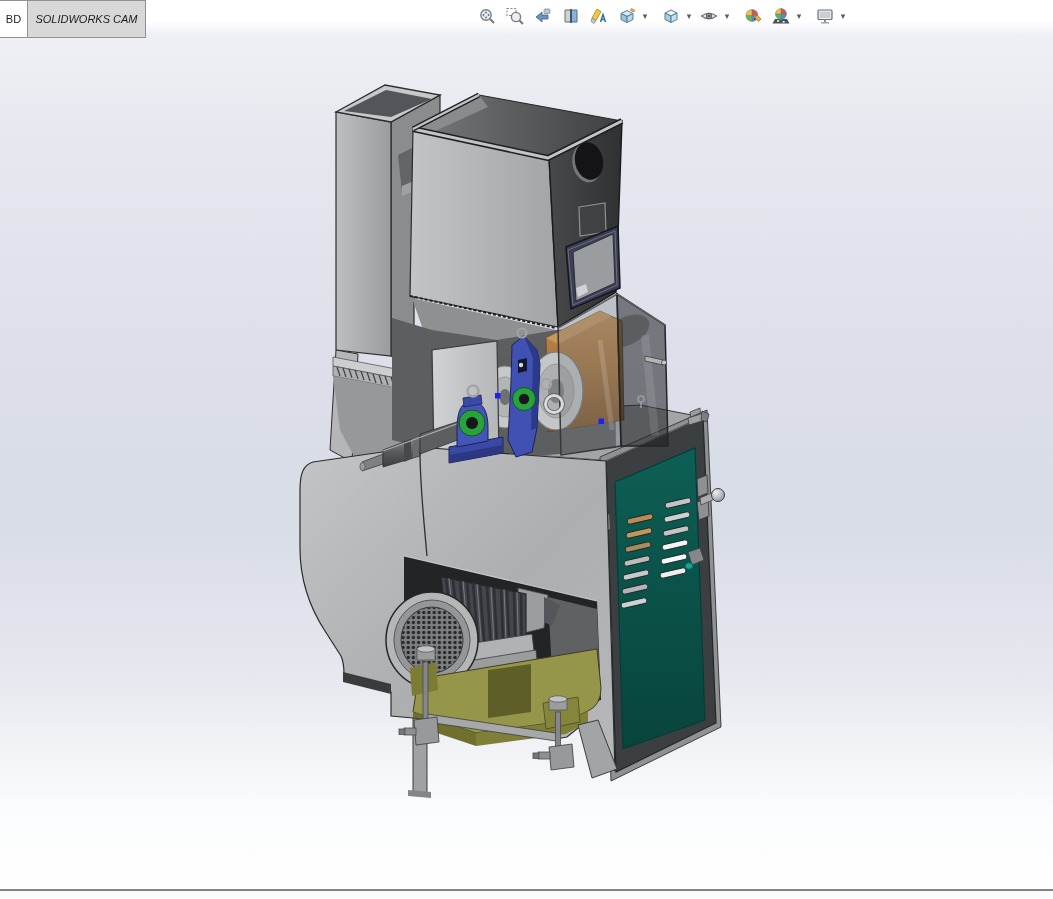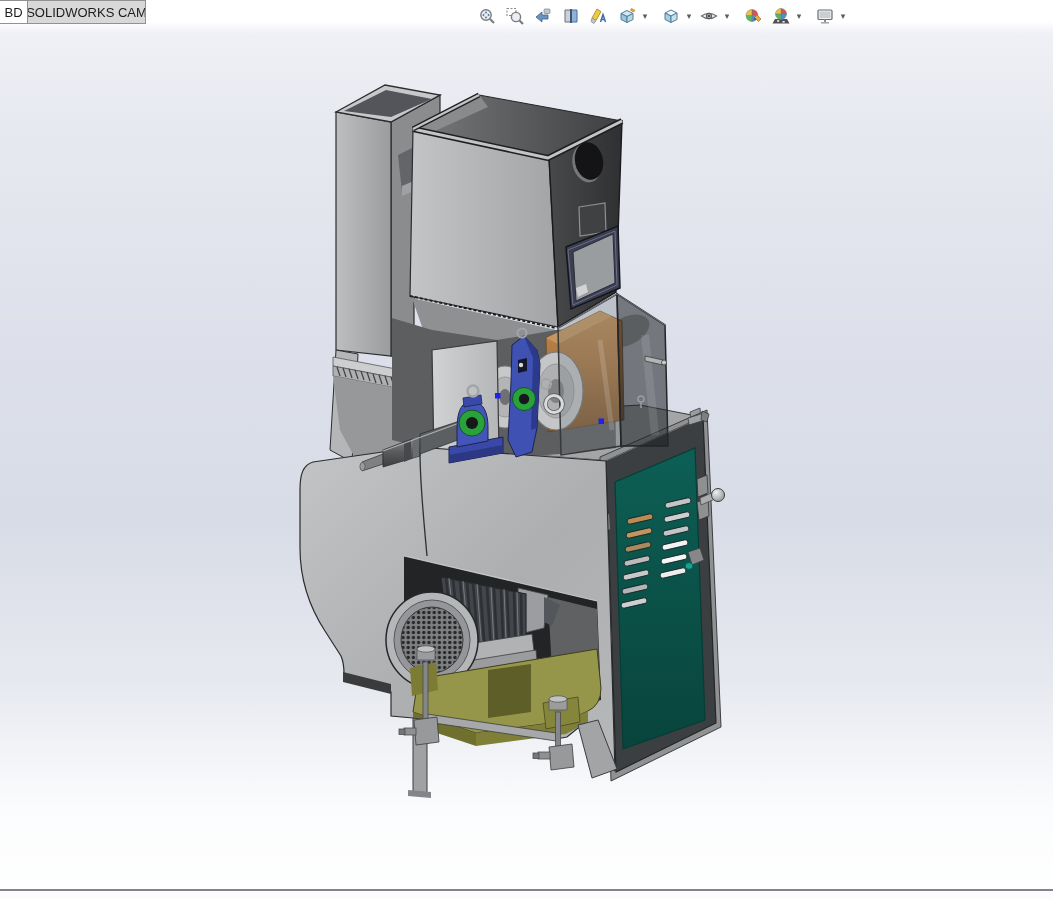--- a/index.html
+++ b/index.html
@@ -4,24 +4,24 @@
 <style>
   html,body{margin:0;padding:0;background:#ffffff;}
   .screen{
     position:relative;width:1053px;height:899px;overflow:hidden;
     font-family:"Liberation Sans",sans-serif;
     background:linear-gradient(180deg,#f2f3f7 0%,#e7e9f0 14%,#dde0ea 38%,#d8dce6 58%,#e7e9f0 76%,#fbfcfd 90%,#ffffff 100%);
   }
   .topbar{position:absolute;top:0;left:0;right:0;height:34px;
     background:linear-gradient(180deg,#ffffff 0%,#ffffff 62%,rgba(255,255,255,0) 100%);}
   .tabstrip{position:absolute;top:0;left:0;height:23px;display:flex;}
-  .tab{box-sizing:border-box;height:24px;display:flex;align-items:center;justify-content:center;
-    font-size:13px;color:#1c1c1c;border:1px solid #919191;white-space:nowrap;overflow:hidden;}
+  .tab{box-sizing:border-box;height:38px;display:flex;align-items:center;justify-content:center;
+    font-size:11px;color:#1c1c1c;border:1px solid #919191;white-space:nowrap;overflow:hidden;}
   .tab.active{background:#ffffff;width:28px;border-left:none;}
-  .tab.inactive{background:#d8d8d8;width:119px;margin-left:-1px;}
+  .tab.inactive{background:#d8d8d8;width:119px;margin-left:-1px;font-style:italic;}
   .hud{position:absolute;top:3px;left:473px;display:flex;align-items:center;}
   .hud button{appearance:none;border:none;background:transparent;padding:1px;margin:0 1px;
     width:26px;height:26px;display:flex;align-items:center;justify-content:center;cursor:default;}
   .hud button svg{display:block;}
   .caret{font-size:9px;color:#5a5c5e;width:10px;text-align:center;margin:0 1px 0 -1px;line-height:26px;}
   .gap{width:6px;}
   .viewport-svg{position:absolute;top:0;left:0;}
   .bottom-edge{position:absolute;left:0;top:889px;width:1053px;height:2px;background:#828487;}
   .bottom-strip{position:absolute;left:0;top:891px;width:1053px;height:8px;background:#fbfcfd;}
 </style>

